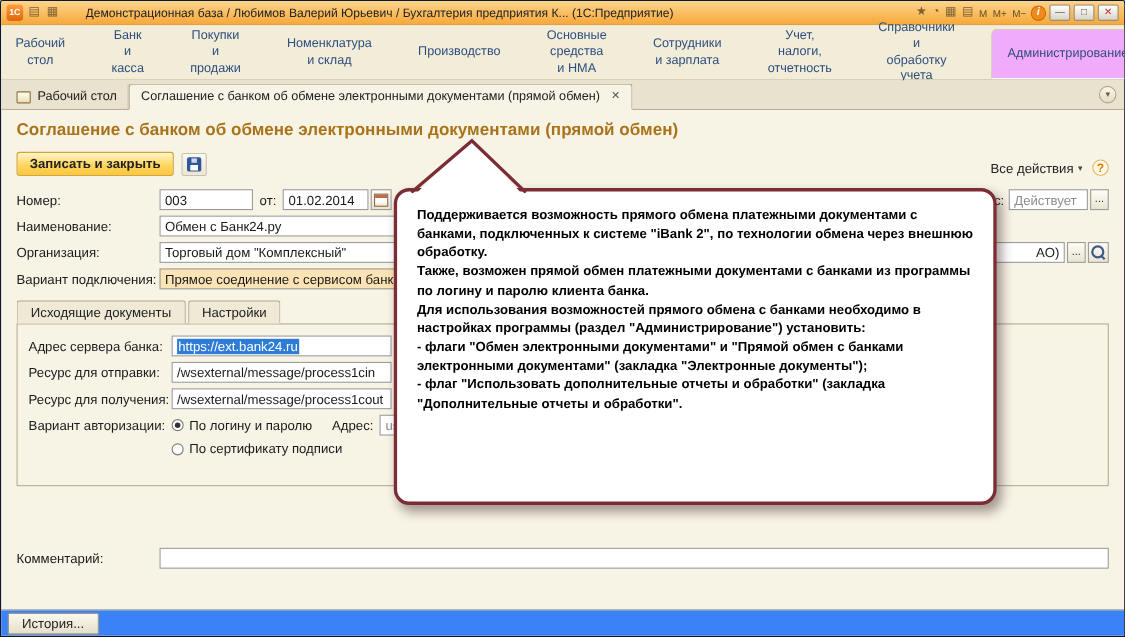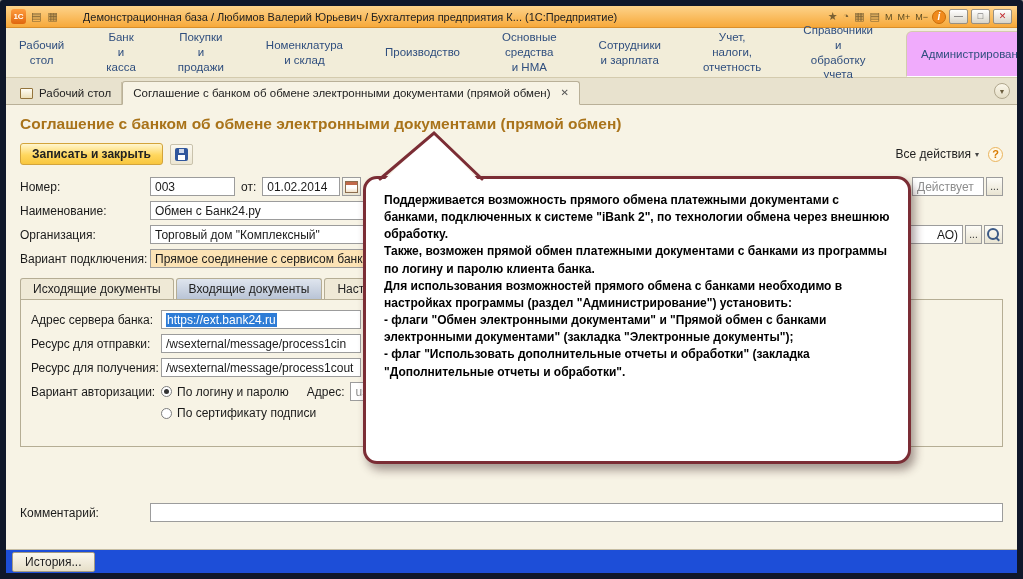--- a/index.html
+++ b/index.html
@@ -1,17 +1,17 @@
 <!DOCTYPE html>
 <html><head>
 <meta charset="utf-8">
 <style>
   * { box-sizing: border-box; }
   body { margin:0; background:#9a9a9a; font-family:"Liberation Sans","DejaVu Sans",sans-serif; }
-  .window{position:relative;width:1023px;height:579px;border:6px solid #0f172a;background:#f7f3e5;color:#1a1a1a;overflow:hidden;border-radius:3px 3px 0 0;}
+  .window{position:relative;width:1023px;height:579px;border:1px solid #0f172a;background:#f7f3e5;color:#1a1a1a;overflow:hidden;border-radius:3px 3px 0 0;}
 
   
   .titlebar{height:22px;background:linear-gradient(#fdd38b,#f7a93a);display:flex;align-items:center;gap:4px;padding:0 5px;border-bottom:1px solid #d98f2b;font-size:11px;}
   .app-icon{width:15px;height:15px;background:linear-gradient(#ff9d3f,#df660e);border-radius:3px;color:#fff;font-size:8px;font-weight:bold;display:flex;align-items:center;justify-content:center;flex:none;}
   .tb-ic{color:#7a6134;font-size:11px;line-height:1;padding:0 1px;}
   .tb-title{margin-left:20px;white-space:nowrap;overflow:hidden;color:#222;}
   .tb-right{margin-left:auto;display:flex;align-items:center;gap:3px;}
   .tb-mem{font-size:9px;color:#5d4c22;padding:0 1px;}
   .winbtn{width:19px;height:15px;border:1px solid #979083;border-radius:2px;background:linear-gradient(#ffffff,#d8d4c8);display:flex;align-items:center;justify-content:center;font-size:9px;color:#555;line-height:1;}
   .winbtn.close{color:#c1272d;font-weight:bold;}
@@ -27,21 +27,21 @@
   .dtab{display:flex;align-items:center;gap:6px;font-size:11.5px;padding:5px 10px;color:#222;}
   .dtab.desktop{border-right:1px solid #cac1a7;}
   .dtab.active{background:#f7f3e5;border:1px solid #b9b098;border-bottom:1px solid #f7f3e5;border-radius:3px 3px 0 0;margin-bottom:-1px;}
   .desk-ic{width:13px;height:11px;background:linear-gradient(#fffdf4,#ecdfb9);border:1px solid #94753d;border-radius:1px;}
   .tab-x{color:#555;font-size:10px;margin-left:4px;line-height:1;}
   .overflow-btn{position:absolute;right:7px;top:5px;width:16px;height:16px;border-radius:50%;border:1px solid #b0a78d;background:linear-gradient(#fbf7ea,#e4ddc5);display:flex;align-items:center;justify-content:center;font-size:7px;color:#6b5e3e;}
 
   
   .content{position:relative;padding:6px 14px 0 14px;}
   .page-title{color:#a9731a;font-weight:bold;font-size:15.5px;margin:4px 0 10px;}
-  .cmdbar{display:flex;align-items:center;gap:7px;margin-bottom:12px;}
+  .cmdbar{display:flex;align-items:flex-end;gap:7px;margin-bottom:12px;}
   .btn-main{background:linear-gradient(#fff6cf,#ffd75e 55%,#f8c63e);border:1px solid #d3a43b;border-radius:3px;font-weight:bold;font-size:12px;padding:3px 11px;color:#222;cursor:default;}
   .icon-btn{width:23px;height:21px;border:1px solid #c9c2ac;border-radius:2px;background:linear-gradient(#fbf8ef,#ece6d2);display:flex;align-items:center;justify-content:center;}
   .floppy{width:13px;height:13px;background:#30569c;border-radius:2px;position:relative;}
   .floppy::before{content:"";position:absolute;left:4px;top:1px;width:5px;height:4px;background:#cfd8ea;}
   .floppy::after{content:"";position:absolute;left:3px;bottom:1px;width:7px;height:5px;background:#fff;}
   .cmd-right{margin-left:auto;display:flex;align-items:center;gap:9px;font-size:12px;color:#222;}
   .all-actions{display:flex;gap:4px;align-items:center;}
   .aa-arrow{font-size:8px;color:#444;}
   .help-btn{width:15px;height:15px;border-radius:50%;color:#d97b00;font-weight:bold;font-size:11px;display:flex;align-items:center;justify-content:center;border:1px solid #eab45e;background:#fff8e6;}
 
@@ -69,21 +69,21 @@
   .tab{font-size:12px;padding:3px 12px;border:1px solid #b5ad94;border-bottom:none;border-radius:3px 3px 0 0;background:#efe9d6;margin-right:2px;color:#222;}
   .tab.selected{background:linear-gradient(#dfe5ee,#b9c4d6);}
   .groupbox{border:1px solid #b5ad94;padding:10px 10px 12px;min-height:148px;background:#f7f3e5;}
   .radio{width:11px;height:11px;border:1px solid #7c7c7c;border-radius:50%;background:#fff;position:relative;flex:none;}
   .radio.checked::after{content:"";position:absolute;left:2px;top:2px;right:2px;bottom:2px;background:#333;border-radius:50%;}
   .radio-lbl{margin-left:5px;}
 
   .comment-row{margin-top:56px;}
 
   
-  .footer{position:absolute;left:0;right:0;bottom:0;height:24px;background:#1d4ed8;border-top:1px solid #c6bda3;display:flex;align-items:center;padding:0 6px;}
+  .footer{position:absolute;left:0;right:0;bottom:0;height:24px;background:#3b82f6;border-top:1px solid #c6bda3;display:flex;align-items:center;padding:0 6px;}
   .hist-btn{font-size:12px;padding:2px 12px;border:1px solid #a49b82;background:linear-gradient(#fbf8ee,#e6dfc9);border-radius:2px;color:#222;}
 
   
   .callout{position:absolute;left:357px;top:170px;width:548px;min-height:288px;background:#fff;border:3px solid #7b2d35;border-radius:14px;box-shadow:4px 6px 10px rgba(60,35,35,.45);z-index:50;padding:13px 18px 12px;}
   .callout-text{font-size:12px;font-weight:bold;line-height:1.43;white-space:pre-line;color:#000;}
   .tail{position:absolute;left:8px;top:-49px;width:120px;height:54px;overflow:visible;}
 </style>
 </head>
 <body>
 
@@ -189,21 +189,20 @@
       </div>
     </div>
 
     <div class="frm-row">
       <span class="lbl">Вариант подключения:</span>
       <div class="fld w212 peach">Прямое соединение с сервисом банка</div>
     </div>
 
     <div class="tabstrip">
       <div class="tab">Исходящие документы</div>
-      <div class="tab selected">Входящие документы</div>
       <div class="tab">Настройки</div>
     </div>
 
     <div class="groupbox">
       <div class="frm-row">
         <span class="lbl">Адрес сервера банка:</span>
         <div class="fld w200">
           <span class="sel">https://ext.bank24.ru</span>
         </div>
       </div>

